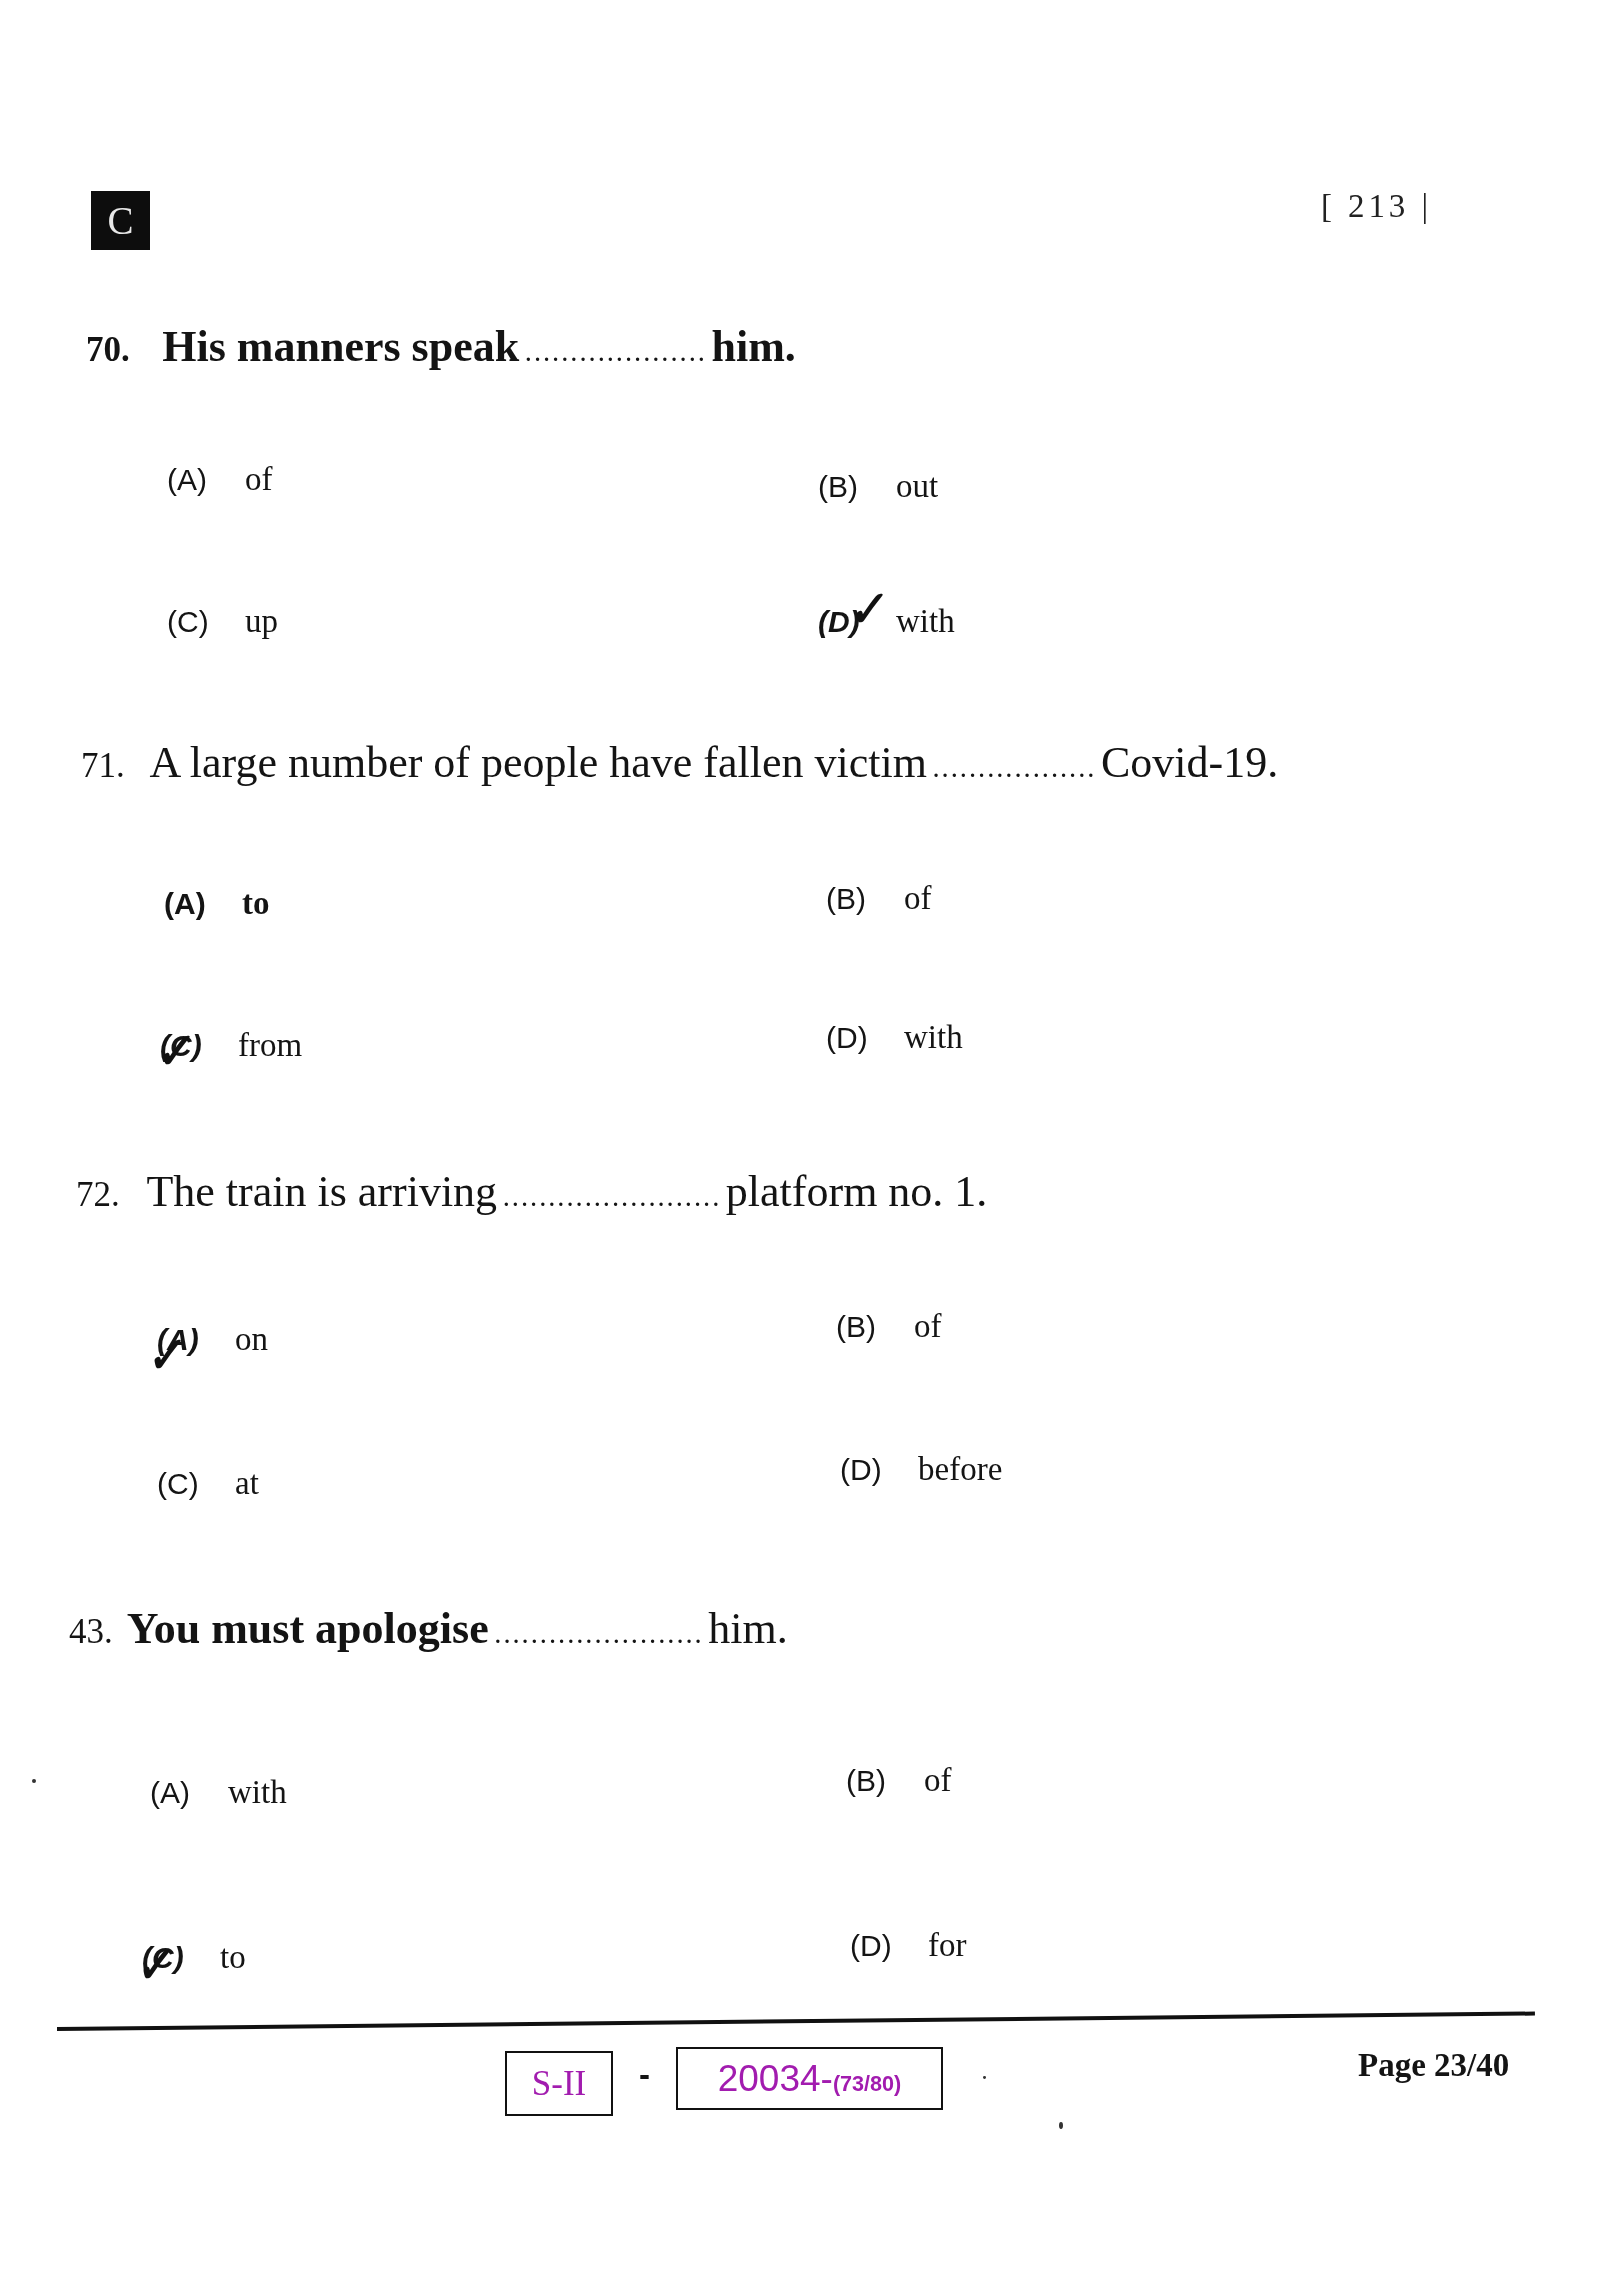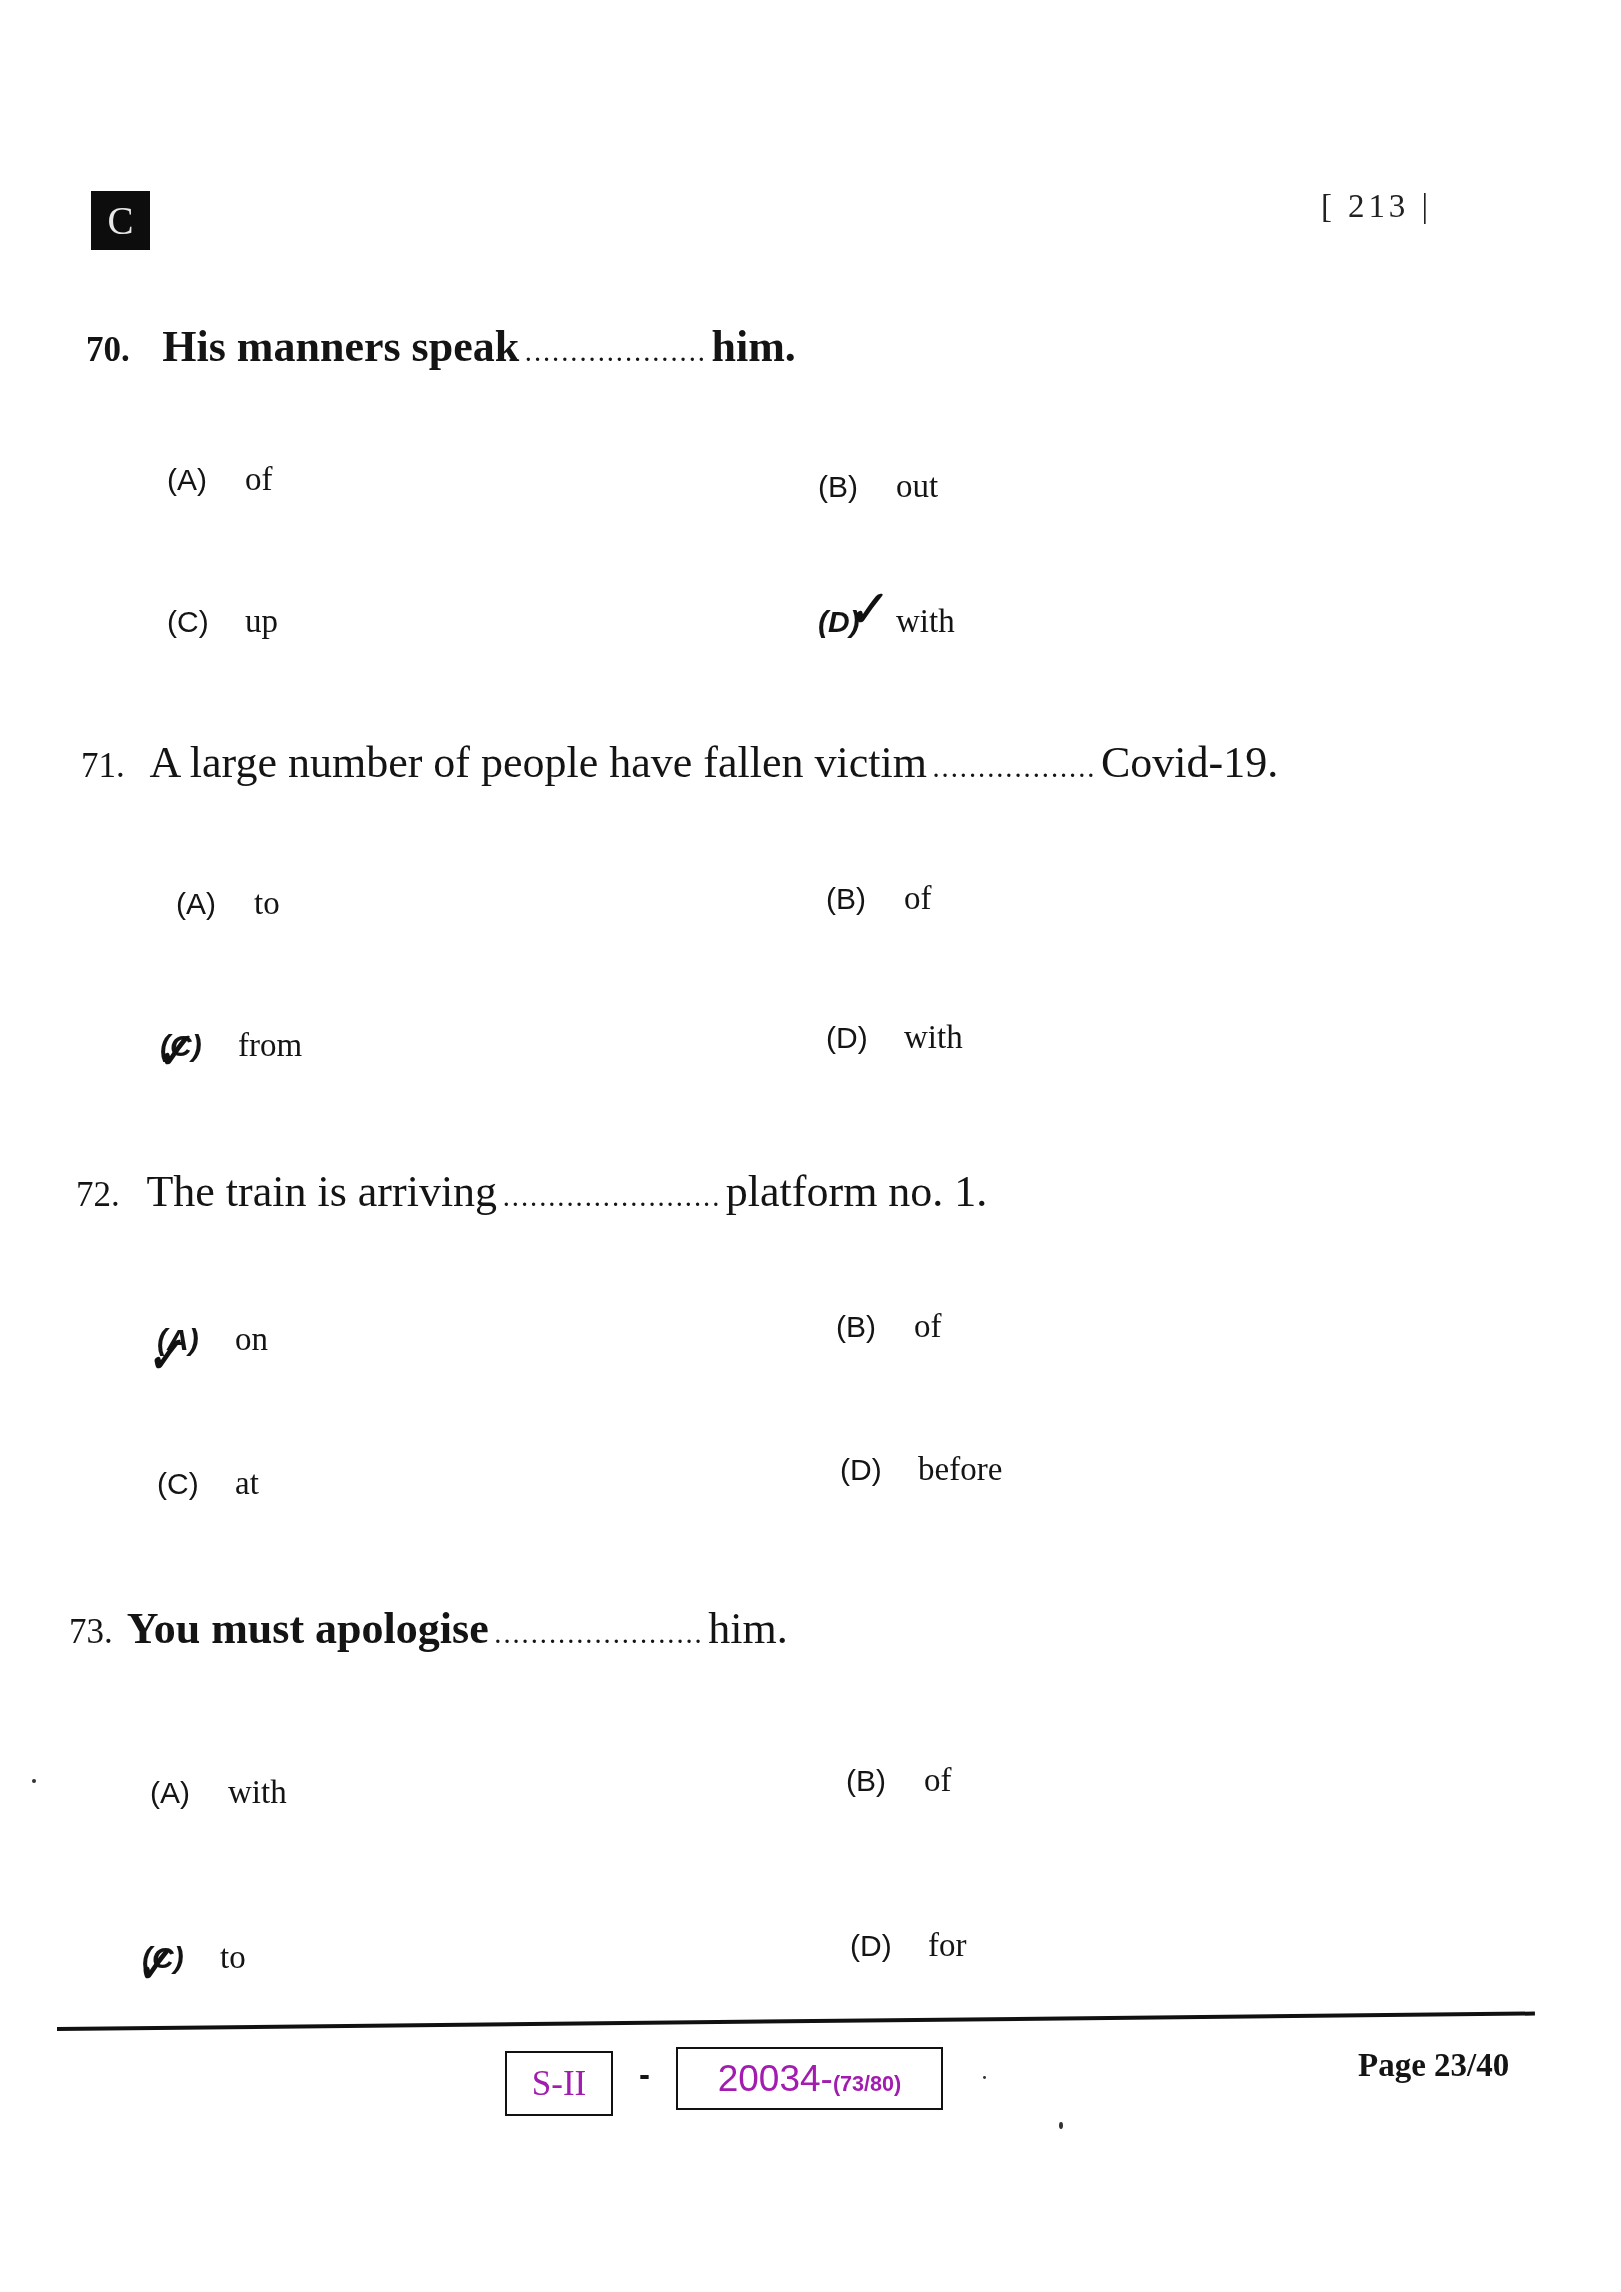--- a/index.html
+++ b/index.html
@@ -126,21 +126,21 @@
 <div class="abs opt" style="left:818px; top:603px;">
   <span class="label marked"><span>(D)</span><span class="tick" style="left:29px; top:-21.6px;">✓</span></span><span class="ans">with</span>
 </div>
 
 <div class="abs" style="left:81px; top:737px;">
   <span class="q-num light">71.</span>
   <span class="q-text" style="margin-left:19.6px;">A large number of people have fallen victim</span>
   <span class="dots">..................</span>
   <span class="q-text">Covid-19.</span>
 </div>
-<div class="abs opt" style="left:176px; top:885px;">
+<div class="abs opt" style="left:164px; top:885px;font-weight:bold;">
   <span class="label">(A)</span><span class="ans">to</span>
 </div>
 <div class="abs opt" style="left:826px; top:880px;">
   <span class="label">(B)</span><span class="ans">of</span>
 </div>
 <div class="abs opt" style="left:160px; top:1027px;">
   <span class="label marked"><span>(C)</span><span class="tick" style="left:-5.9px; top:-3.9px;">✓</span></span><span class="ans">from</span>
 </div>
 <div class="abs opt" style="left:826px; top:1019px;">
   <span class="label">(D)</span><span class="ans">with</span>
@@ -159,21 +159,21 @@
   <span class="label">(B)</span><span class="ans">of</span>
 </div>
 <div class="abs opt" style="left:157px; top:1465px;">
   <span class="label">(C)</span><span class="ans">at</span>
 </div>
 <div class="abs opt" style="left:840px; top:1451px;">
   <span class="label">(D)</span><span class="ans">before</span>
 </div>
 
 <div class="abs" style="left:69px; top:1603px;">
-  <span class="q-num light">73.</span>
+  <span class="q-num light">43.</span>
   <span class="q-text" style="margin-left:9px;font-weight:bold;">You must apologise</span>
   <span class="dots">.......................</span>
   <span class="q-text">him.</span>
 </div>
 <div class="abs opt" style="left:150px; top:1774px;">
   <span class="label">(A)</span><span class="ans">with</span>
 </div>
 <div class="abs opt" style="left:846px; top:1762px;">
   <span class="label">(B)</span><span class="ans">of</span>
 </div>

